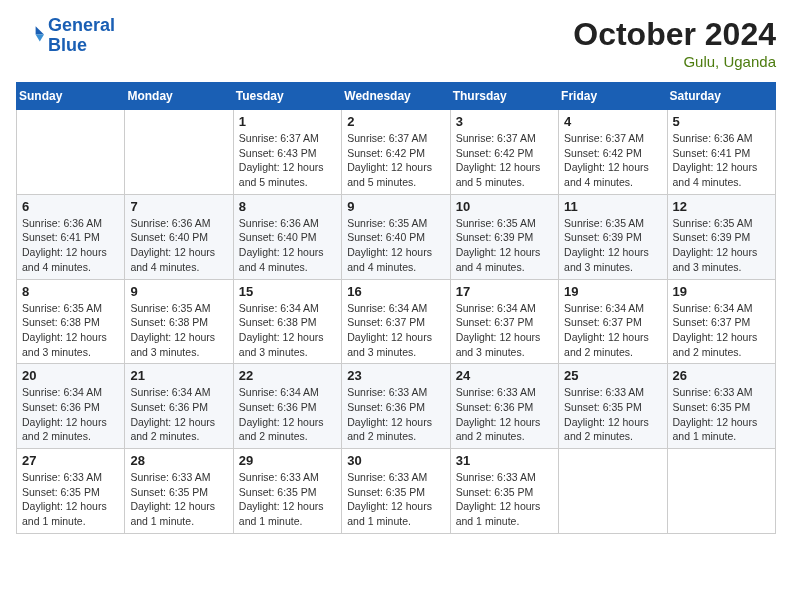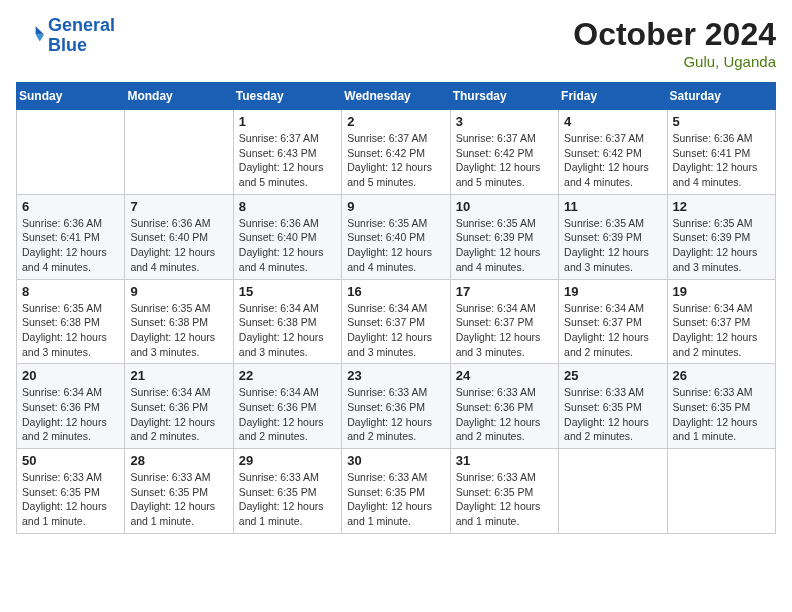--- a/index.html
+++ b/index.html
@@ -281,21 +281,21 @@
         </td>
         <td>
           <span class="day-number">26</span>
           <div class="day-info" style="white-space: pre-line;">Sunrise: 6:33 AM
 Sunset: 6:35 PM
 Daylight: 12 hours and 1 minute.</div>
         </td>
       </tr>
       <tr>
         <td>
-          <span class="day-number">50</span>
+          <span class="day-number">27</span>
           <div class="day-info" style="white-space: pre-line;">Sunrise: 6:33 AM
 Sunset: 6:35 PM
 Daylight: 12 hours and 1 minute.</div>
         </td>
         <td>
           <span class="day-number">28</span>
           <div class="day-info" style="white-space: pre-line;">Sunrise: 6:33 AM
 Sunset: 6:35 PM
 Daylight: 12 hours and 1 minute.</div>
         </td>

